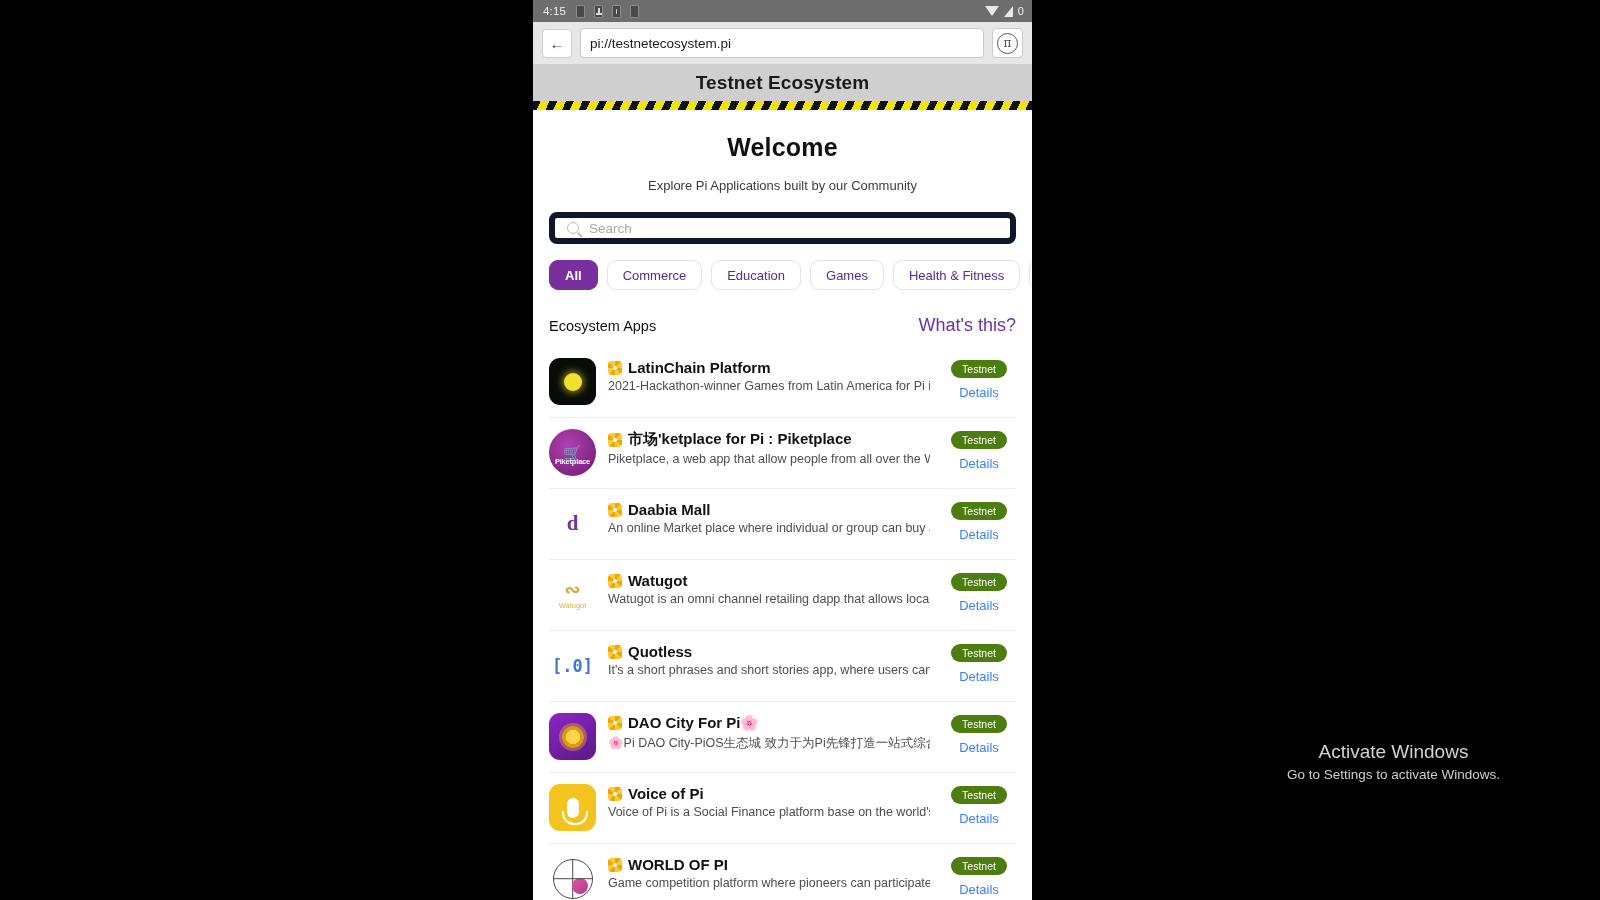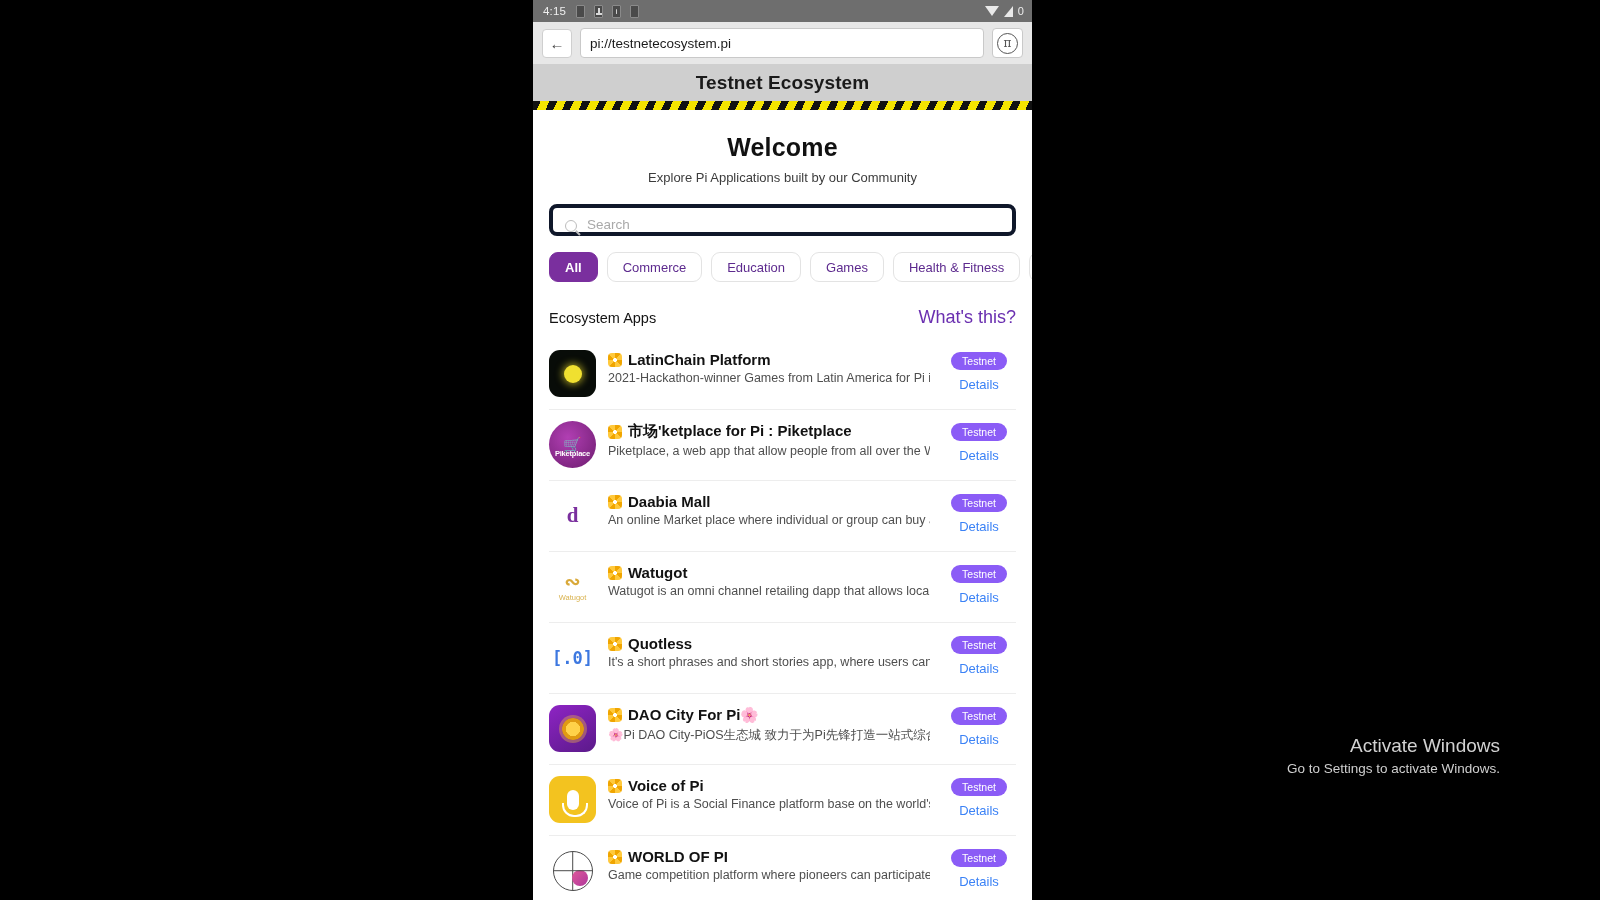--- a/index.html
+++ b/index.html
@@ -83,27 +83,27 @@
   }
 
   
   .content { background: #fff; height: 812px; overflow: hidden; position: relative; }
   .welcome {
     text-align: center; font-size: 25px; font-weight: 700;
     color: #111; padding-top: 23px; letter-spacing: .2px;
   }
   .subtitle {
     text-align: center; font-size: 13px; color: #3c3c3c;
-    margin-top: 8px;
+    margin-top: 16px;
   }
 
   .search-wrap { padding: 0 16px; margin-top: 19px; }
   .search-box {
-    height: 32px; border: 4px solid #0f172a; border-radius: 8px;
-    display: flex; align-items: flex-end; gap: 10px; padding: 0 12px;
+    height: 32px; border: 6px solid #0f172a; border-radius: 8px;
+    display: flex; align-items: center; gap: 10px; padding: 0 12px;
     background: #fff; cursor: text;
   }
   .mag {
     width: 12px; height: 12px; border: 1.6px solid #bdbdbd; border-radius: 50%;
     position: relative; flex: none;
   }
   .mag::after {
     content: ""; position: absolute; right: -5px; bottom: -3px;
     width: 6px; height: 1.6px; background: #bdbdbd; transform: rotate(45deg);
   }
@@ -155,21 +155,21 @@
   }
   .app-desc {
     font-size: 12.5px; color: #4e4e4e; margin-top: 3px;
     white-space: nowrap; overflow: hidden; text-overflow: clip;
   }
   .app-right {
     width: 74px; flex: none; display: flex; flex-direction: column;
     align-items: center; gap: 7px; padding-top: 2px;
   }
   .badge {
-    background: #8b5cf6; color: #fff; font-size: 10.5px;
+    background: #4d7c0f; color: #fff; font-size: 10.5px;
     border-radius: 11px; padding: 3px 11px; font-weight: 500;
   }
   .details { font-size: 13px; color: #3b82f6; cursor: pointer; text-align: right; }
 
   
   .ic-latin { background: #080c08; }
   .ic-latin .sun { width:18px;height:18px;border-radius:50%;background:#f0e030;box-shadow:0 0 7px 2px rgba(240,224,48,.55); }
   .ic-pike { background: radial-gradient(circle at 40% 35%, #b13fb3, #6d1c6f); border-radius: 50%; color:#fff; }
   .ic-pike .cart { font-size: 15px; line-height: 1; }
   .ic-pike .nm { position:absolute; bottom:10px; left:0; right:0; text-align:center; font-size:7.5px; font-weight:700; letter-spacing:-.2px; }
@@ -185,22 +185,22 @@
   .ic-voice .mic { width:12px;height:20px;background:#fff;border-radius:7px;position:relative; }
   .ic-voice .mic::after{content:"";position:absolute;left:-5px;bottom:-7px;width:22px;height:12px;border:2.5px solid #fff;border-top:none;border-radius:0 0 12px 12px;}
   .ic-world { background: #fff; }
   .ic-world .globe { width:40px;height:40px;border-radius:50%;border:1.6px solid #4a4a4a; position:relative; }
   .ic-world .globe::before{content:"";position:absolute;left:50%;top:0;width:1.6px;height:100%;background:#4a4a4a;transform:translateX(-50%);}
   .ic-world .globe::after{content:"";position:absolute;top:50%;left:0;width:100%;height:1.6px;background:#4a4a4a;transform:translateY(-50%);}
   .ic-world .dot{position:absolute;right:4px;bottom:4px;width:16px;height:16px;border-radius:50%;background:linear-gradient(135deg,#e05a9a,#b0379b);}
 
   
   .watermark {
-    position: absolute; right: 100px; bottom: 82px;
-    text-align: right; color: #d2d2d2; user-select: none;
+    position: absolute; right: 100px; bottom: 76px;
+    text-align: center; color: #d2d2d2; user-select: none;
   }
   .watermark .w1 { font-size: 19px; }
   .watermark .w2 { font-size: 13.5px; margin-top: 4px; color: #cfcfcf; }
 </style>
 </head>
 <body>
 
 <div class="screen">
 
   <div class="device">

